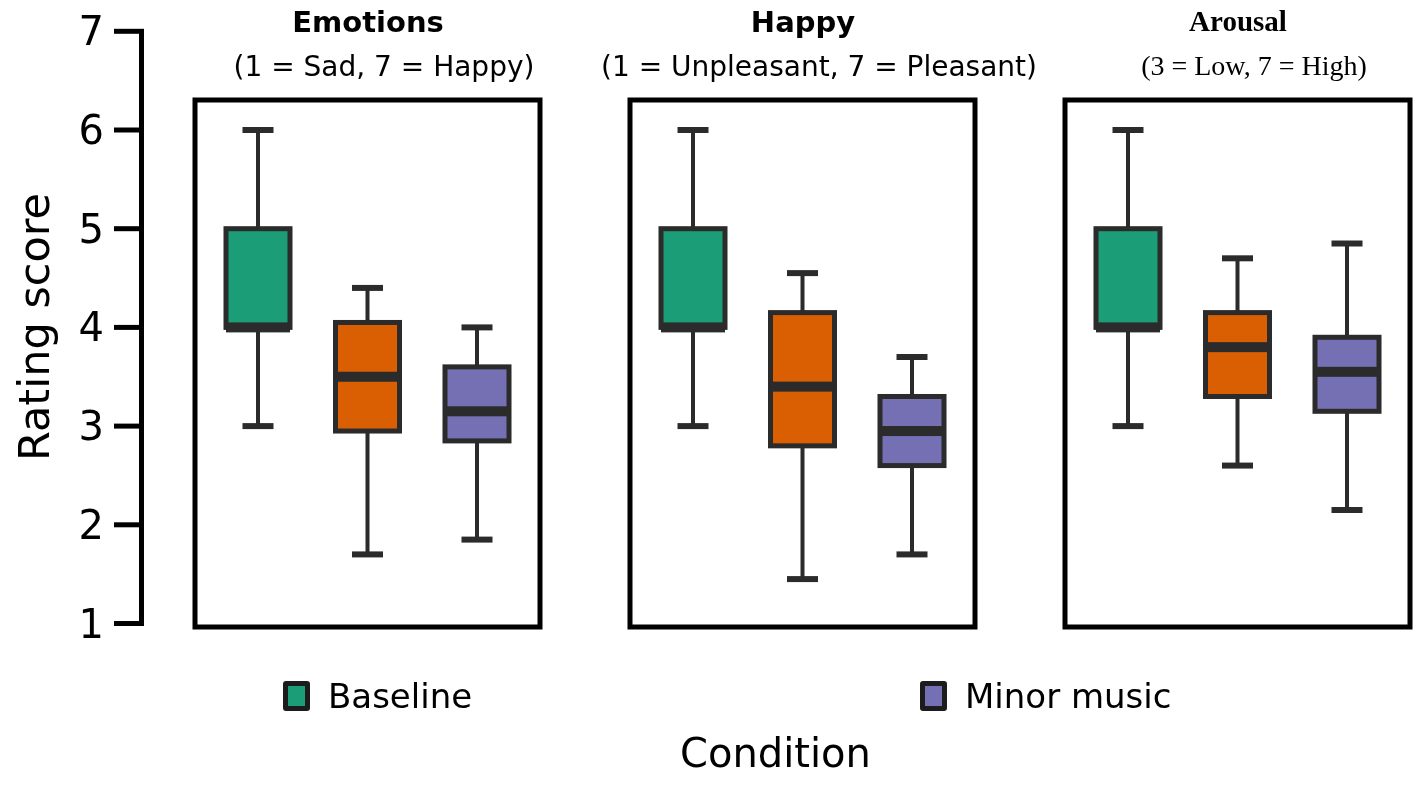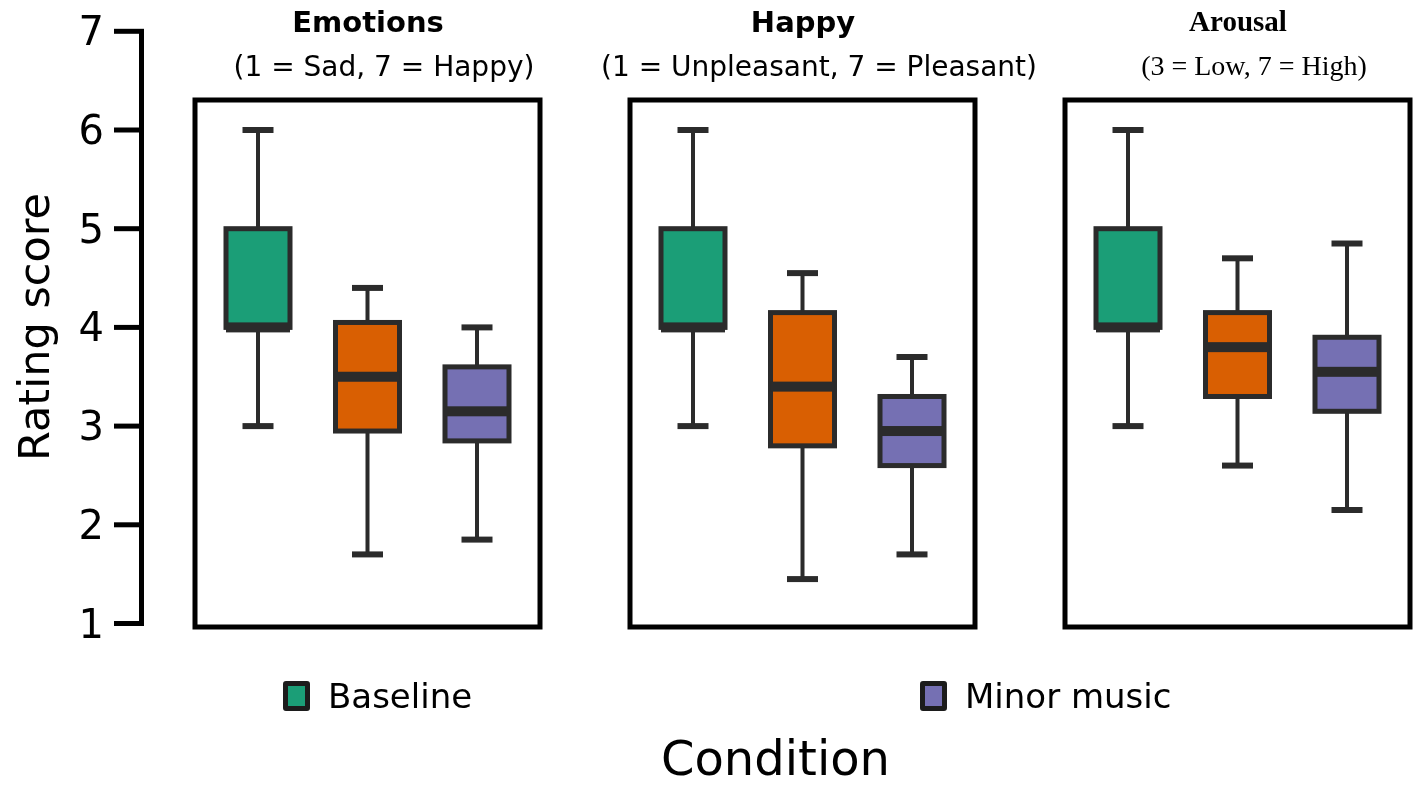--- a/index.html
+++ b/index.html
@@ -30,21 +30,21 @@
   .legend-item{
     position:absolute;top:674px;height:44px;display:flex;align-items:center;gap:18px;
   }
   .li0{left:283px;} .li1{left:578px;} .li2{left:920px;}
   .swatch{
     display:inline-block;width:17px;height:20px;border:5px solid #1c1c1c;border-radius:3px;
   }
   .legend-label{font-size:34px;white-space:nowrap;}
   .xlabel{
     position:absolute;left:141px;width:1269px;top:730px;text-align:center;
-    font-size:48px;
+    font-size:40px;
   }
 </style>
 </head>
 <body>
 
 <div class="fig">
 
   <div class="ylabel">Rating score</div>
 
   <svg id="plot" class="plot" viewBox="0 0 1418 788">

